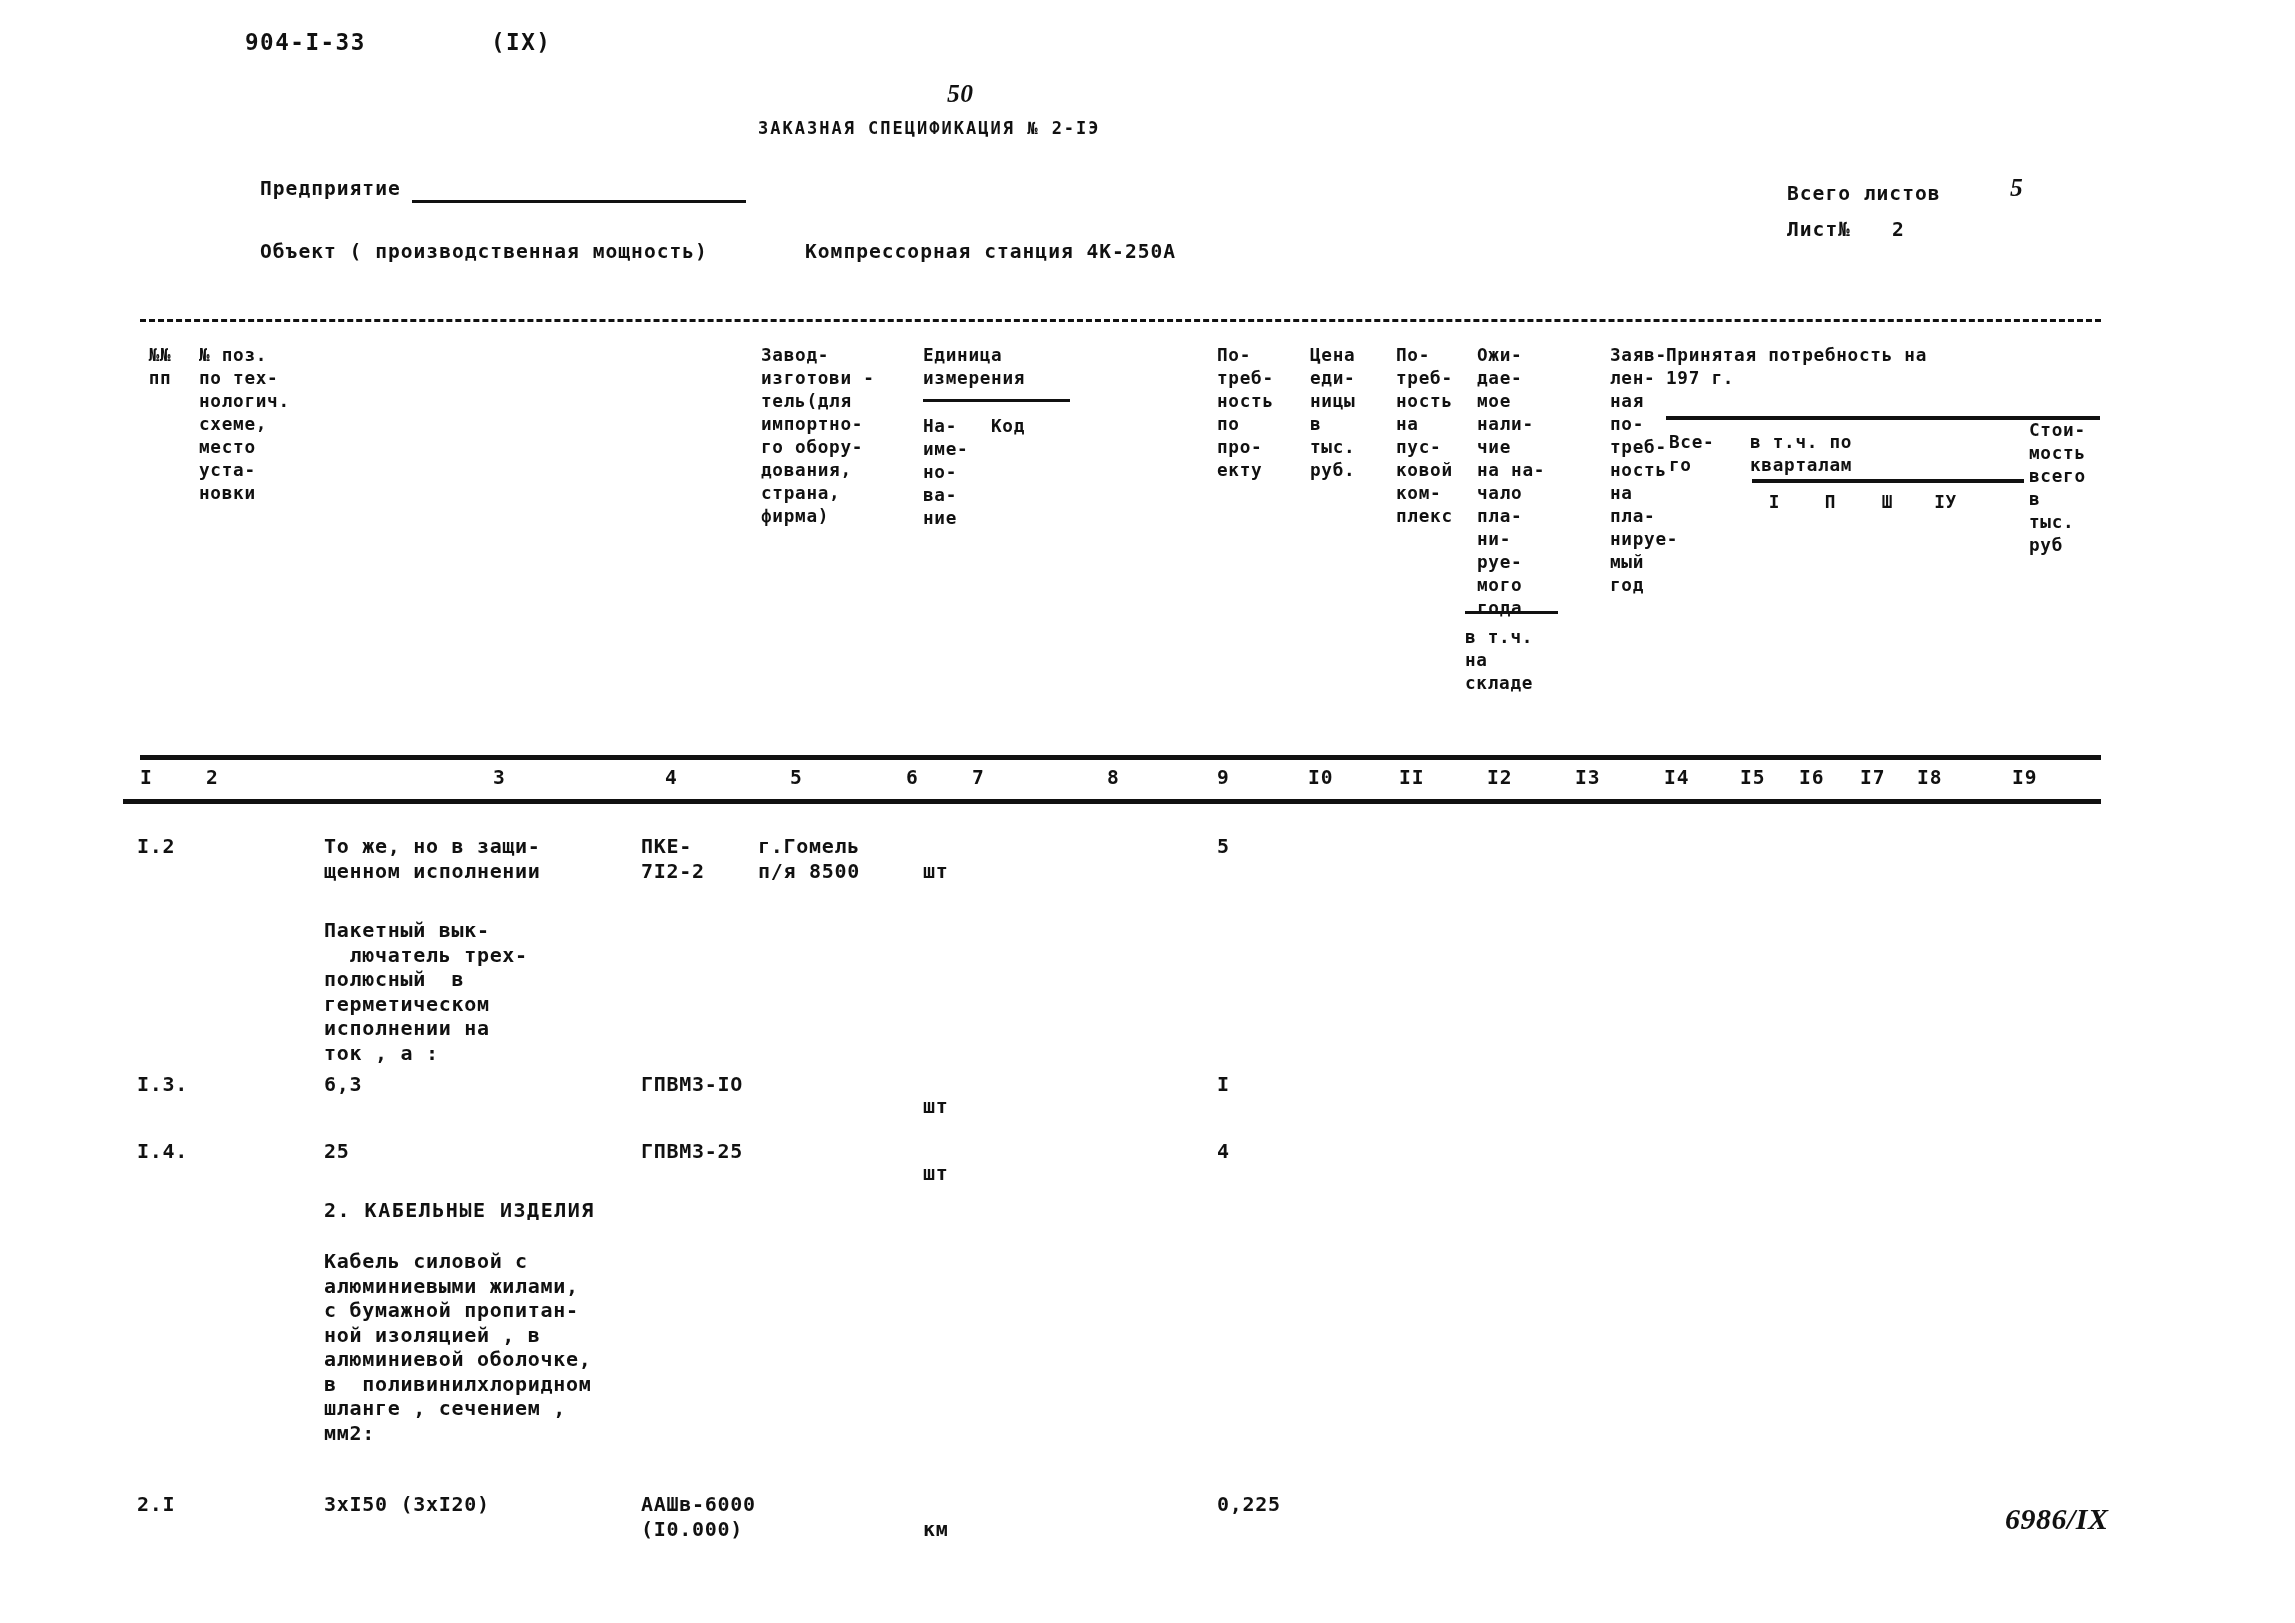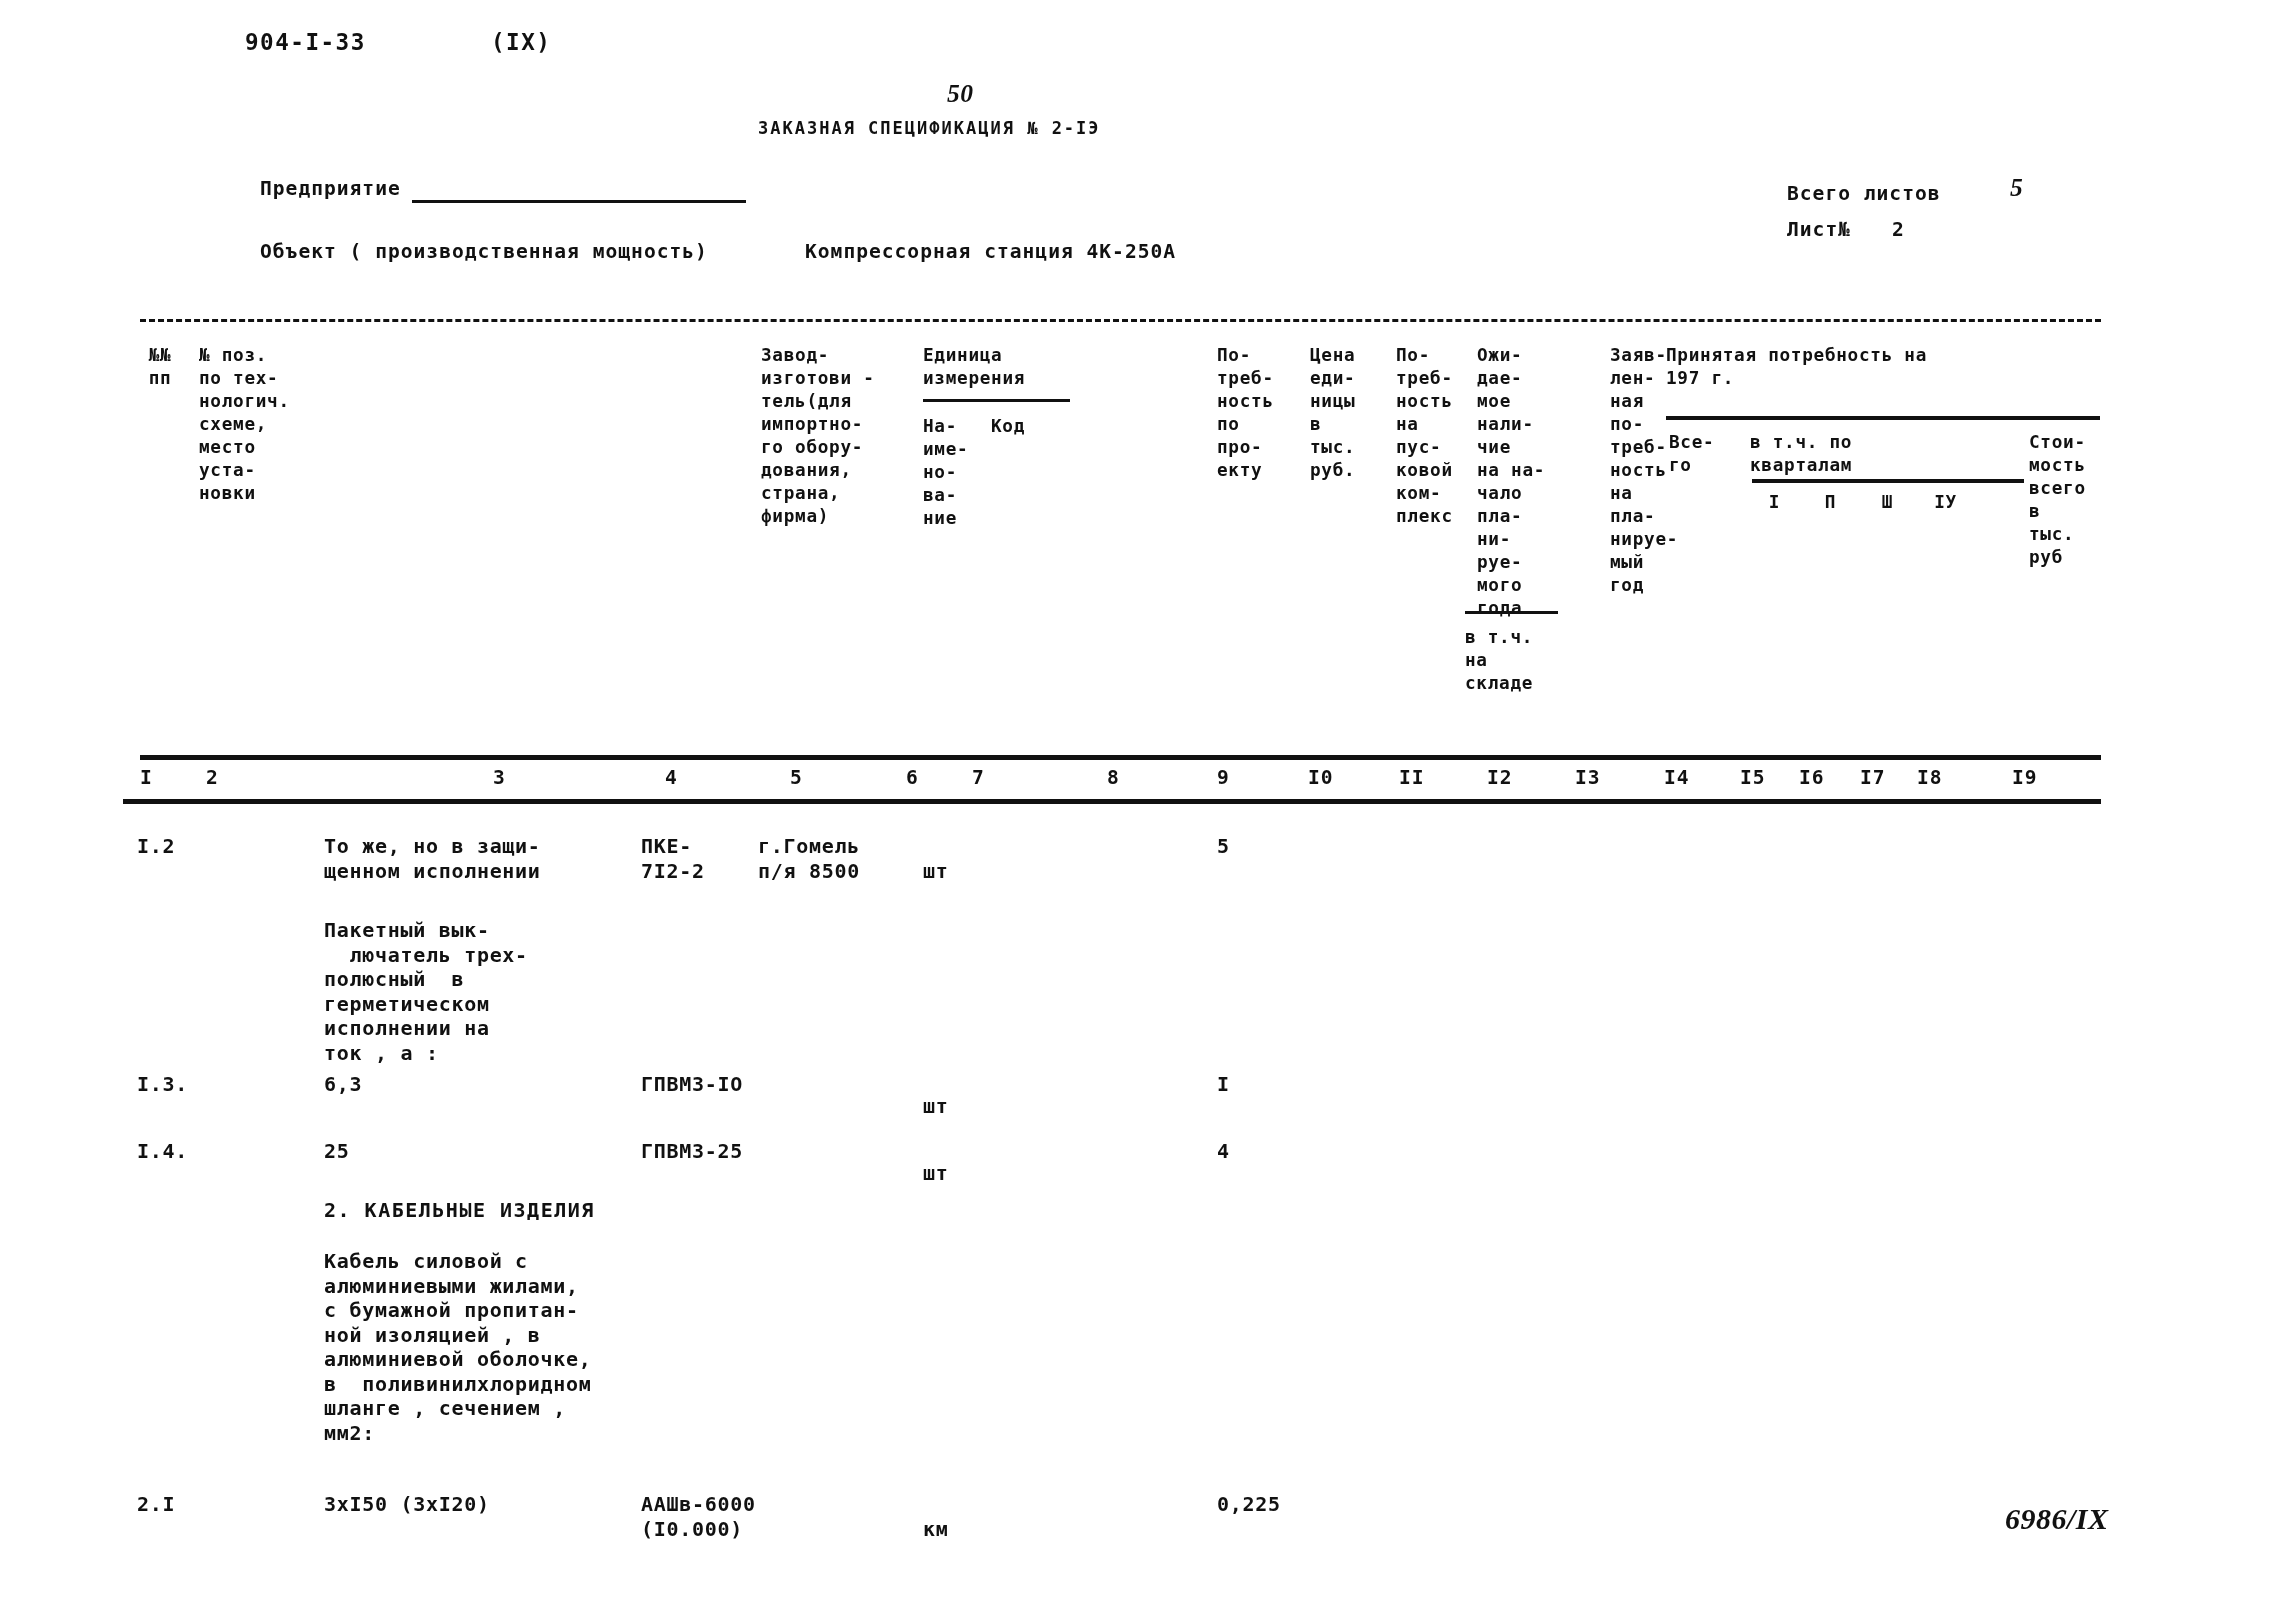--- a/index.html
+++ b/index.html
@@ -146,21 +146,21 @@
 го</div>
   <div class="colhead mono s-head" style="left:1750px;top:431px;width:147px;">в т.ч. по
 кварталам</div>
   <div class="rule" style="left:1752px;top:479px;width:272px;height:3.9px;"></div>
 
   <div class="colhead mono s-head center" style="left:1755px;top:491px;width:39px;">I</div>
   <div class="colhead mono s-head center" style="left:1811px;top:491px;width:39px;">П</div>
   <div class="colhead mono s-head center" style="left:1868px;top:491px;width:39px;">Ш</div>
   <div class="colhead mono s-head center" style="left:1926px;top:491px;width:39px;">IУ</div>
 
-  <div class="colhead mono s-head" style="left:2029px;top:431px;width:88px;">Стои-
+  <div class="colhead mono s-head" style="left:2029px;top:419px;width:88px;">Стои-
 мость
 всего
 в
 тыс.
 руб</div>
 
   <div class="rule" style="left:140px;top:755px;width:1961px;height:5.4px;"></div>
 
   <div id="colnums">
       <div class="t mono s-num" style="left: 140px; top: 766px;">I</div>

